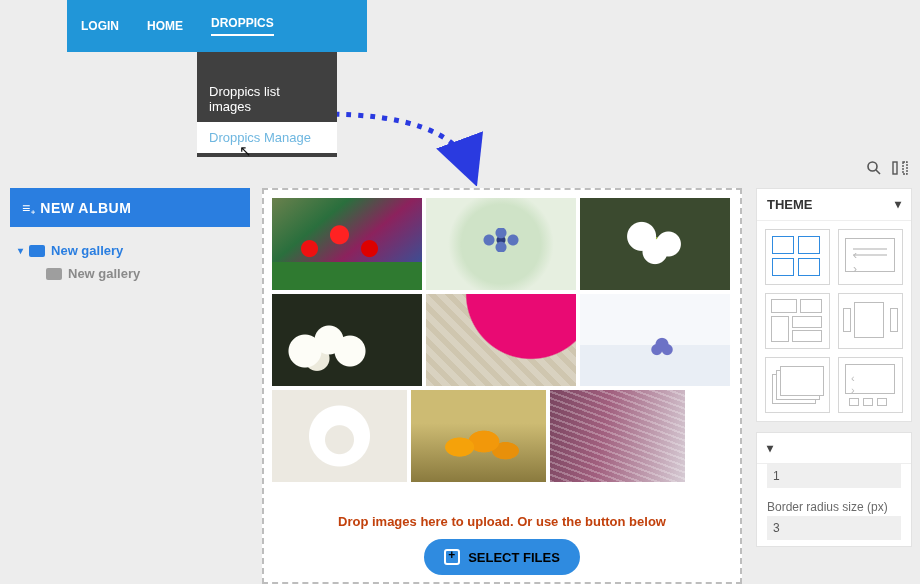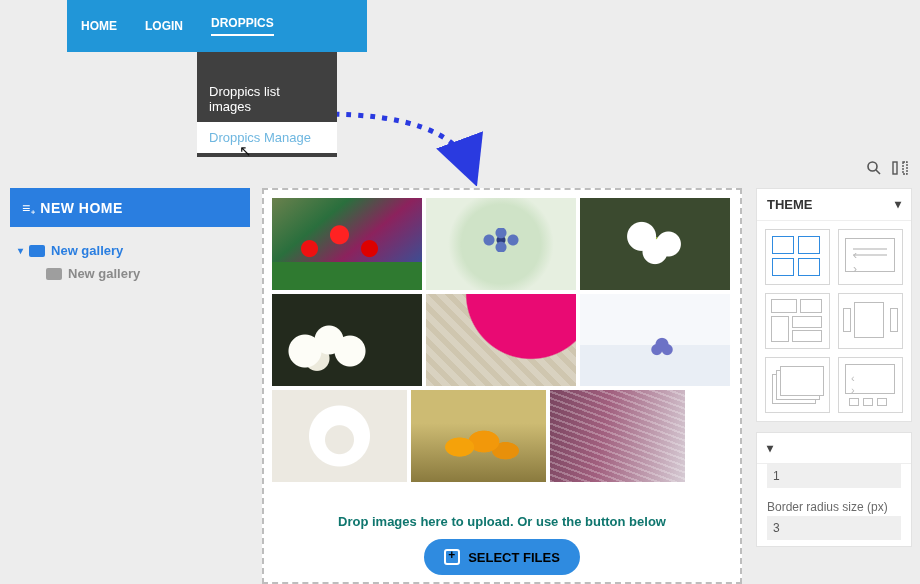--- a/index.html
+++ b/index.html
@@ -35,21 +35,21 @@
   .tree-row.lvl2 { color: #8a8a8a; margin-left: 28px; font-weight: bold; }
   .caret { color: #2a7ee0; font-size: 10px; }
   .folder-blue { width: 16px; height: 12px; background: #2a7ee0; border-radius: 2px; display:inline-block; }
   .folder-grey { width: 16px; height: 12px; background: #9e9e9e; border-radius: 2px; display:inline-block; }
 
   
   .gallery-panel { position: absolute; left: 262px; top: 36px; width: 480px; bottom: 0; border: 2px dashed #bdbdbd; background: #fff; padding: 8px; text-align:center; }
   .grid { display: flex; flex-wrap: wrap; gap: 4px; justify-content:flex-start; }
   .thumb { width: 150px; height: 92px; position: relative; }
   .thumb.narrow { width: 135px; }
-  .drop-text { color: #0f766e; font-weight: bold; font-size: 13px; margin-top: 32px; }
+  .drop-text { color: #c2410c; font-weight: bold; font-size: 13px; margin-top: 32px; }
   .select-btn { display:inline-flex; align-items:center; gap:8px; background:#2f8be0; color:#000000; border:none; border-radius: 22px; padding: 10px 20px; font-weight:bold; font-size:13px; margin-top: 10px; cursor:pointer; }
   .select-btn .ic { width:16px; height:16px; border:2px solid #fff; border-radius:3px; position:relative; }
   .select-btn .ic::after { content:"+"; position:absolute; left:2px; top:-3px; font-size:12px; }
 
   
   .t1 { background: linear-gradient(140deg,#6a814d 0%, #2a6f3d 30%, #8c225d 55%, #1e5fa8 100%); }
   .t1::after { content:""; position:absolute; inset:0; background:
       radial-gradient(circle at 25% 55%, #e11 0 8px, transparent 9px),
       radial-gradient(circle at 45% 40%, #f22 0 9px, transparent 10px),
       radial-gradient(circle at 65% 55%, #d00 0 8px, transparent 9px),
@@ -135,24 +135,24 @@
 
   .param-label { font-size:12px; color:#6a6a6a; padding:6px 10px 2px; }
   .param-input { display:block; width: calc(100% - 20px); margin: 0 10px 6px; background:#efefef; border:none; color:#555; font-size:12px; padding:5px 6px; }
 
 </style>
 </head>
 <body>
 
 <nav class="topnav">
   <a href="#">
-      <span>HOME</span>
+      <span>LOGIN</span>
     </a>
   <a href="#">
-      <span>LOGIN</span>
+      <span>HOME</span>
     </a>
   <a href="#" class="active">
       <span>DROPPICS</span>
     </a>
 </nav>
 
 <div class="dropdown">
   <div class="spacer"></div>
   <a href="#">Droppics list images</a>
   <a href="#" class="hover">
@@ -183,21 +183,21 @@
     <span>
       <svg width="16" height="16" viewBox="0 0 16 16">
           <rect x="1" y="2" width="4" height="12" fill="none" stroke="#555" stroke-width="1.4"></rect>
           <rect x="11" y="2" width="4" height="12" fill="none" stroke="#555" stroke-width="1.4" stroke-dasharray="2 1"></rect>
         </svg>
     </span>
   </div>
 
   <aside class="sidebar">
     <div class="new-album">
-      <span>NEW HOME</span>
+      <span>NEW ALBUM</span>
     </div>
     <div class="tree">
       <div class="tree-row lvl1">
         <span class="caret">▾</span>
         <span class="folder-blue"></span>
         <span>New gallery</span>
       </div>
       <div class="tree-row lvl2">
         <span class="folder-grey"></span>
         <span>New gallery</span>

